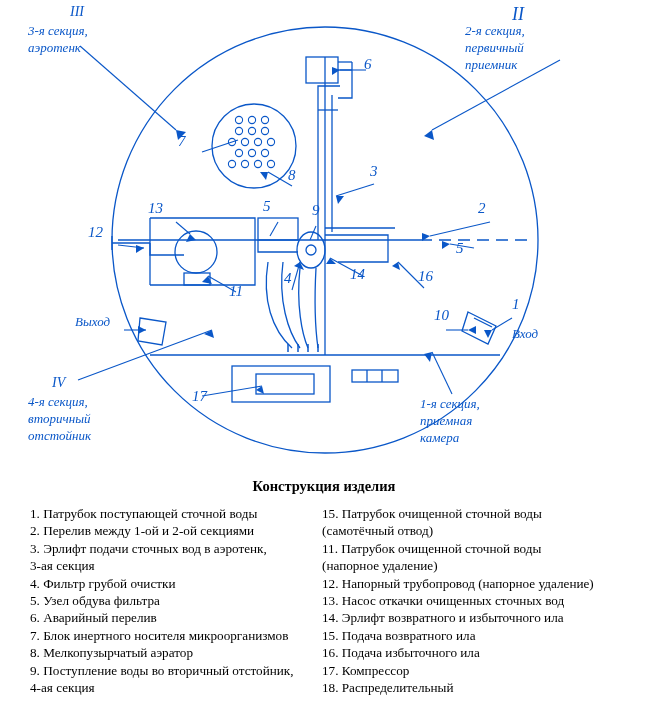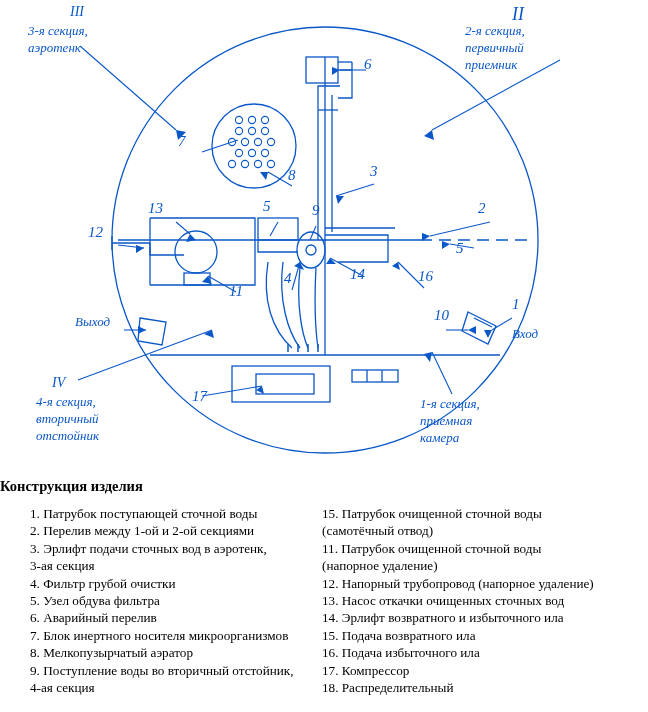--- a/index.html
+++ b/index.html
@@ -35,21 +35,21 @@
   .rom{
     position:absolute;
     font-family:"Liberation Serif", serif;
     font-style:italic;
     color:#0a57c8;
     font-size:14px;
   }
   #caption{
     position:absolute;
     left:0;top:478px;width:648px;
-    text-align:left;
+    text-align:center;
     font-family:"Liberation Serif", serif;
     font-weight:bold;
     font-size:14.5px;
     color:#000;
   }
   #legend{
     position:absolute;
     left:0;top:505px;width:648px;height:205px;
   }
   .legend-col{
@@ -204,21 +204,21 @@
   <div class="rom" style="left:70px;top:4px;font-size:14px;">III</div>
   <div class="lbl" style="left:28px;top:22px;">3-я секция,
 аэротенк</div>
 
   <div class="rom" style="left:512px;top:4px;font-size:18px;">II</div>
   <div class="lbl" style="left:465px;top:22px;">2-я секция,
 первичный
 приемник</div>
 
   <div class="rom" style="left:52px;top:375px;font-size:14px;">IV</div>
-  <div class="lbl" style="left:28px;top:393px;margin-left:8px;">4-я секция,
+  <div class="lbl" style="left:28px;top:393px;">4-я секция,
 вторичный
 отстойник</div>
 
   <div class="lbl" style="left:420px;top:395px;">1-я секция,
 приемная
 камера</div>
 
   <div class="lbl" style="left:75px;top:313px;">Выход</div>
   <div class="lbl" style="left:512px;top:325px;">Вход</div>
 

